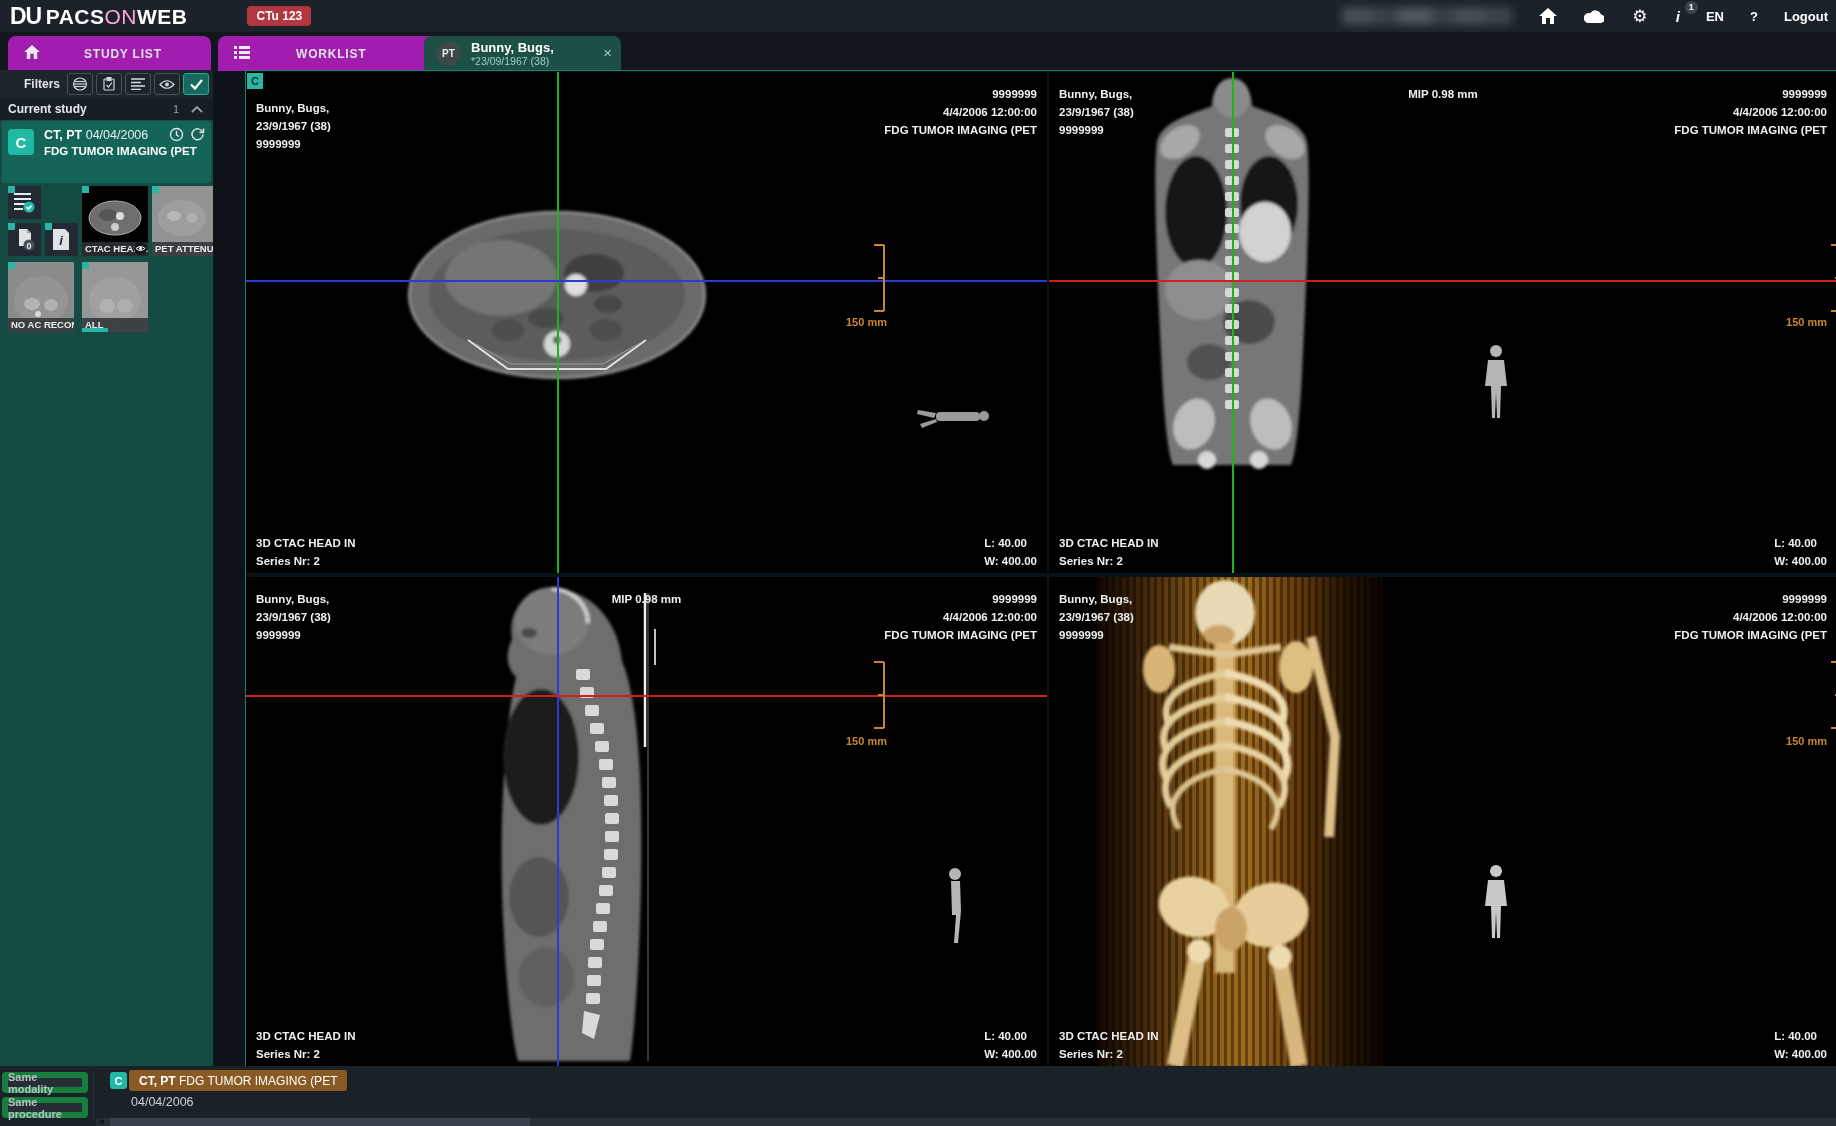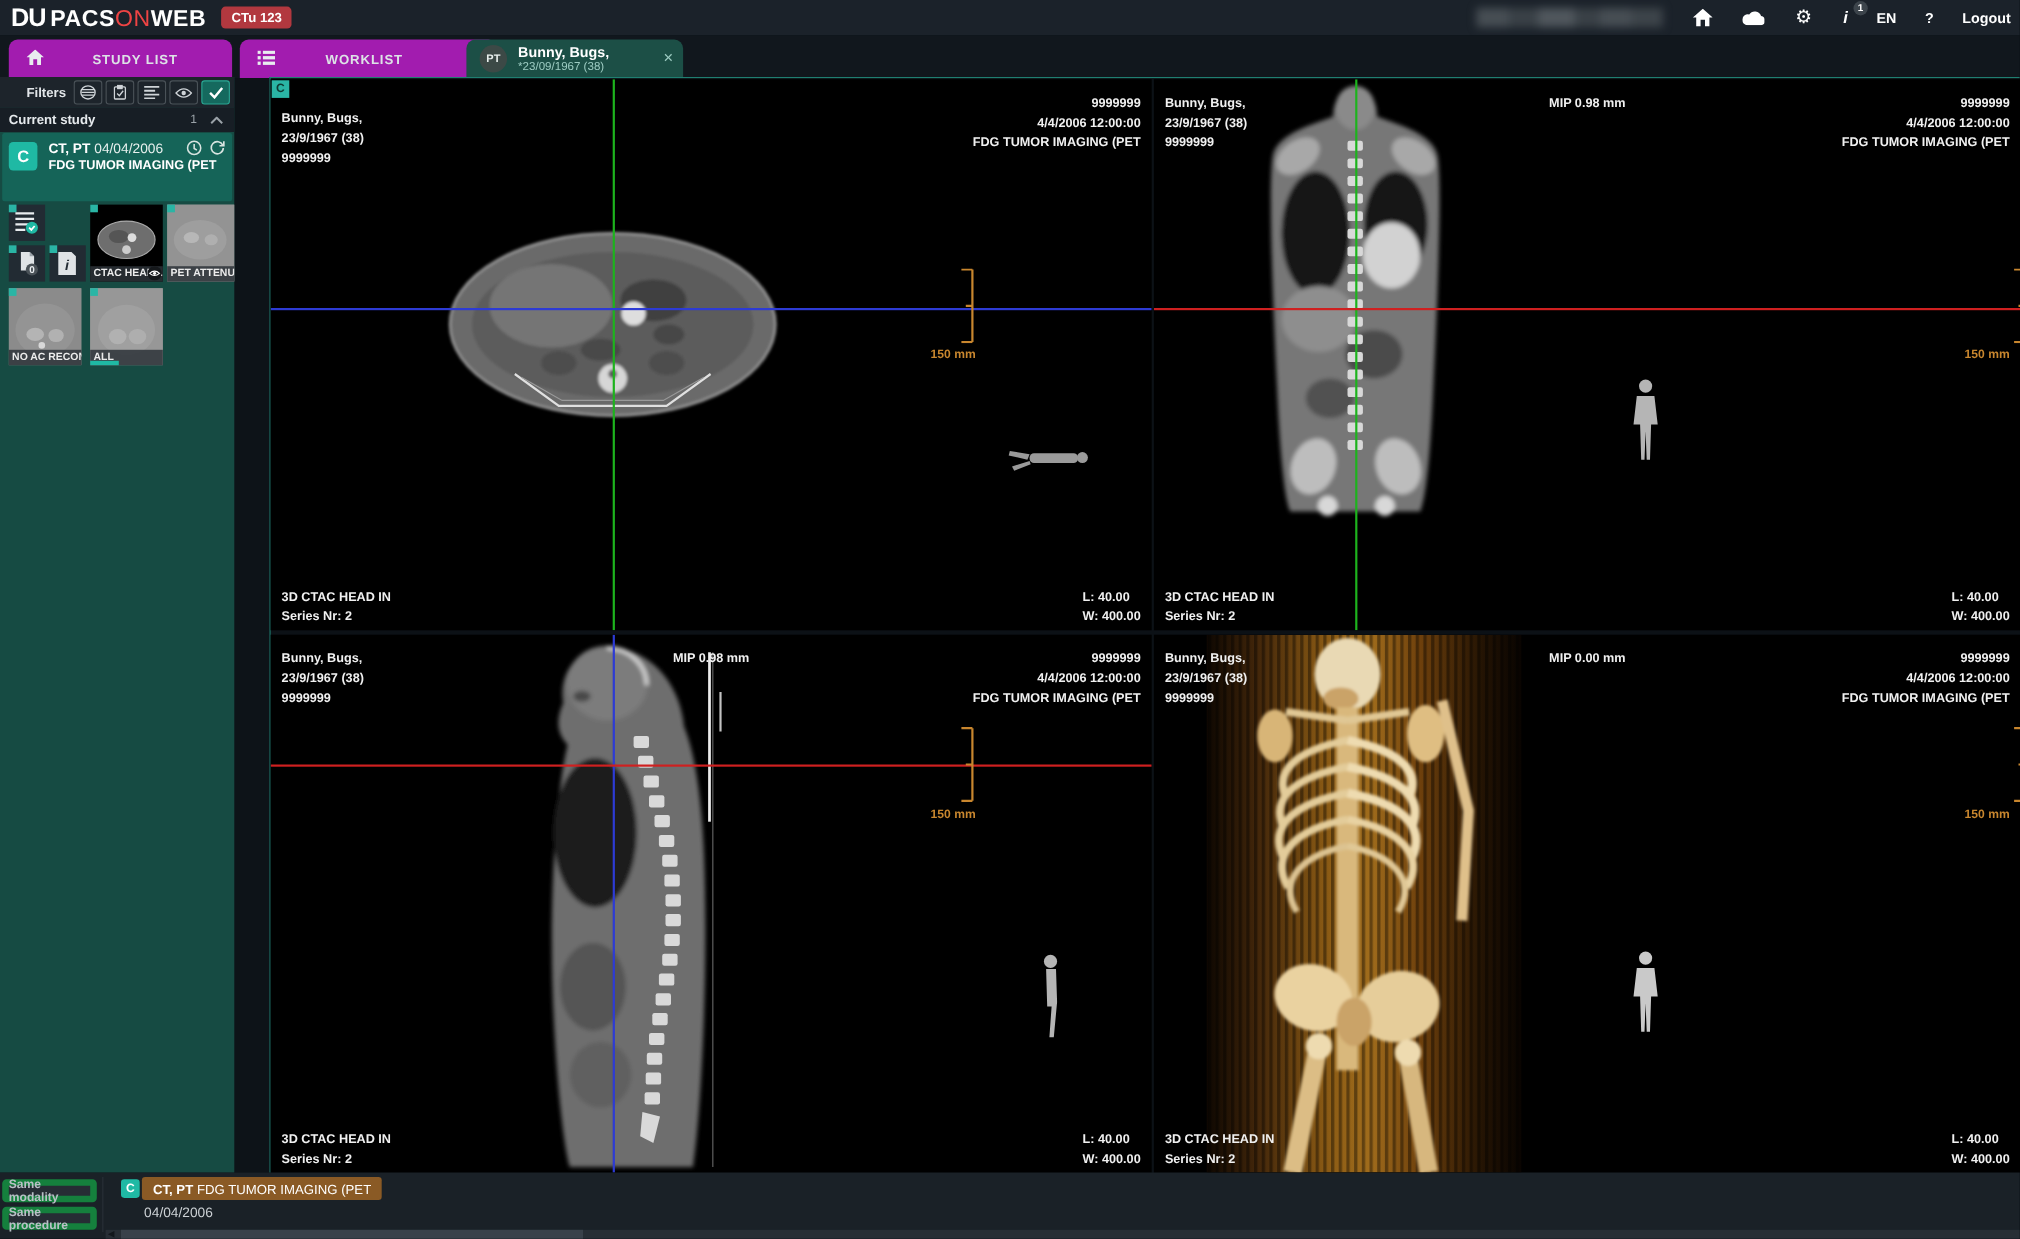--- a/index.html
+++ b/index.html
@@ -2,25 +2,25 @@
 <html><head>
 <meta charset="utf-8">
 <style>
   * { margin:0; padding:0; box-sizing:border-box; }
   html,body { width:1836px; height:1126px; background:#0d1318; overflow:hidden;
               font-family:"Liberation Sans", sans-serif; }
   .abs { position:absolute; }
 
   
   #topbar { left:0; top:0; width:1836px; height:32px; background:#1b222a;
-            display:flex; align-items:center; }
+            display:flex; align-items:center;gap:46px; }
   .logo { margin-left:10px; display:flex; align-items:baseline; color:#fff; }
   .logo .du { font-weight:900; font-size:23px; letter-spacing:-1px; }
   .logo .pacs,.logo .web { font-weight:800; font-size:21px; letter-spacing:.5px; }
-  .logo .on { font-weight:300; font-size:21px; color:#ef4444; letter-spacing:.5px; }
+  .logo .on { font-weight:300; font-size:21px; color:#f9a8d4; letter-spacing:.5px; }
   .ver-badge { margin-left:14px; background:#b2383f; color:#fff; font-size:12px;
                font-weight:700; padding:3px 9px; border-radius:4px; }
   .top-right { position:absolute; right:8px; top:0; height:32px; display:flex;
                align-items:center; gap:26px; color:#fff; }
   .redacted { width:170px; height:18px; overflow:hidden; display:flex; filter:blur(4px); }
   .redacted i { display:block; height:100%; }
   .ticon { width:20px; height:20px; display:flex; align-items:center; justify-content:center; }
   .gear-glyph { font-size:17px; line-height:1; font-family:"DejaVu Sans", sans-serif; }
   .info-wrap { position:relative; font-weight:700; font-style:italic; font-size:15px; }
   .info-dot { position:absolute; top:-7px; left:9px; background:#3c444b; color:#fff;
@@ -711,21 +711,20 @@
       <g fill="#c9c9c9" transform="translate(434,287)">
         <circle cx="13" cy="7" r="6"></circle>
           <path d="M5,16 L21,16 L24,42 L18,42 L17,74 L14,74 L13,48 L12,74 L9,74 L8,42 L2,42 Z"></path>
       </g>
     </svg>
     <div class="ov ov-tl">
       <div>Bunny, Bugs,</div>
         <div>23/9/1967 (38)</div>
         <div>9999999</div>
     </div>
-    <div class="ov ov-tc">MIP 0.00 mm</div>
     <div class="ov ov-tr">
       <div>9999999</div>
         <div>4/4/2006 12:00:00</div>
         <div>FDG TUMOR IMAGING (PET</div>
     </div>
     <div class="ov ov-bl">
       <div>3D CTAC HEAD IN</div>
         <div>Series Nr: 2</div>
     </div>
     <div class="ov ov-br">

